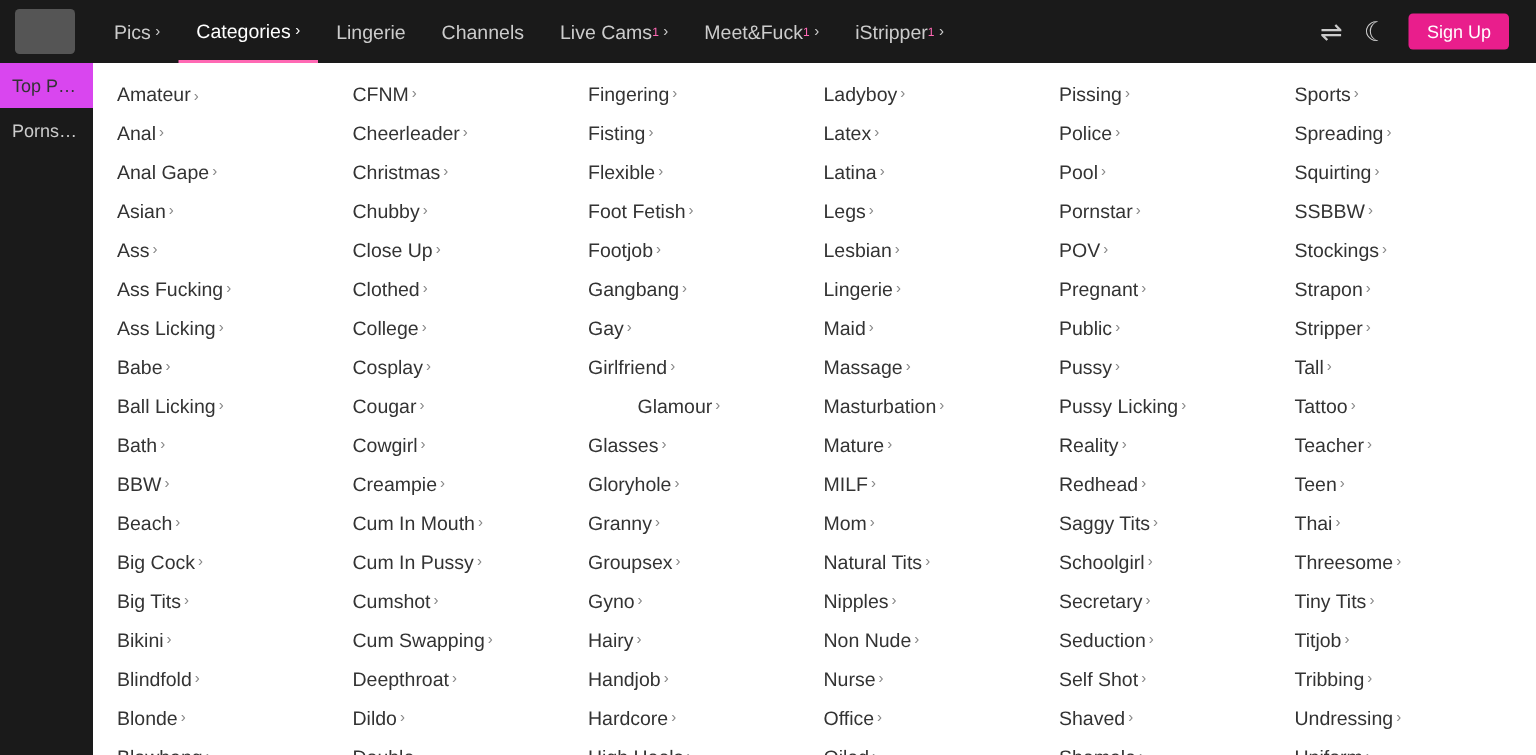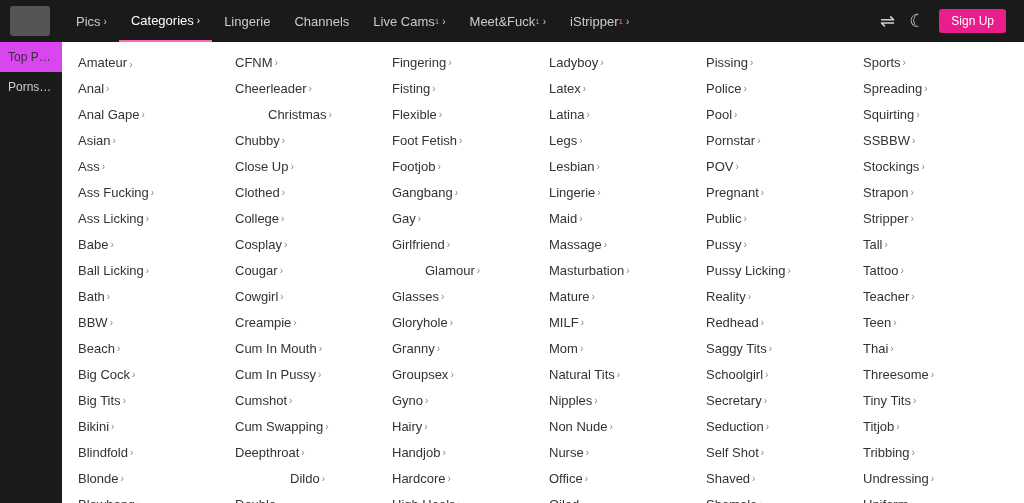--- a/index.html
+++ b/index.html
@@ -207,35 +207,35 @@
       <div class="cat-item" style="grid-area: 11 / 1;">BBW<span class="chev"> ›</span></div>
       <div class="cat-item" style="grid-area: 12 / 1;">Beach<span class="chev"> ›</span></div>
       <div class="cat-item" style="grid-area: 13 / 1;">Big Cock<span class="chev"> ›</span></div>
       <div class="cat-item" style="grid-area: 14 / 1;">Big Tits<span class="chev"> ›</span></div>
       <div class="cat-item" style="grid-area: 15 / 1;">Bikini<span class="chev"> ›</span></div>
       <div class="cat-item" style="grid-area: 16 / 1;">Blindfold<span class="chev"> ›</span></div>
       <div class="cat-item" style="grid-area: 17 / 1;">Blonde<span class="chev"> ›</span></div>
       <div class="cat-item" style="grid-area: 18 / 1;">Blowbang<span class="chev"> ›</span></div>
       <div class="cat-item" style="grid-area: 1 / 2;">CFNM<span class="chev"> ›</span></div>
       <div class="cat-item" style="grid-area: 2 / 2;">Cheerleader<span class="chev"> ›</span></div>
-      <div class="cat-item" style="grid-area: 3 / 2; margin-left: 33px;">Christmas<span class="chev"> ›</span></div>
+      <div class="cat-item" style="grid-area: 3 / 2;">Christmas<span class="chev"> ›</span></div>
       <div class="cat-item" style="grid-area: 4 / 2;">Chubby<span class="chev"> ›</span></div>
       <div class="cat-item" style="grid-area: 5 / 2;">Close Up<span class="chev"> ›</span></div>
       <div class="cat-item" style="grid-area: 6 / 2;">Clothed<span class="chev"> ›</span></div>
       <div class="cat-item" style="grid-area: 7 / 2;">College<span class="chev"> ›</span></div>
       <div class="cat-item" style="grid-area: 8 / 2;">Cosplay<span class="chev"> ›</span></div>
       <div class="cat-item" style="grid-area: 9 / 2;">Cougar<span class="chev"> ›</span></div>
       <div class="cat-item" style="grid-area: 10 / 2;">Cowgirl<span class="chev"> ›</span></div>
       <div class="cat-item" style="grid-area: 11 / 2;">Creampie<span class="chev"> ›</span></div>
       <div class="cat-item" style="grid-area: 12 / 2;">Cum In Mouth<span class="chev"> ›</span></div>
       <div class="cat-item" style="grid-area: 13 / 2;">Cum In Pussy<span class="chev"> ›</span></div>
       <div class="cat-item" style="grid-area: 14 / 2; align-items: center;">Cumshot<span class="chev"> ›</span></div>
       <div class="cat-item" style="grid-area: 15 / 2;">Cum Swapping<span class="chev"> ›</span></div>
       <div class="cat-item" style="grid-area: 16 / 2;">Deepthroat<span class="chev"> ›</span></div>
-      <div class="cat-item" style="grid-area: 17 / 2; justify-content: center;">Dildo<span class="chev"> ›</span></div>
+      <div class="cat-item" style="grid-area: 17 / 2;">Dildo<span class="chev"> ›</span></div>
       <div class="cat-item" style="grid-area: 18 / 2;">Double</div>
       <div class="cat-item" style="grid-area: 1 / 3;">Fingering<span class="chev"> ›</span></div>
       <div class="cat-item" style="grid-area: 2 / 3;">Fisting<span class="chev"> ›</span></div>
       <div class="cat-item" style="grid-area: 3 / 3;">Flexible<span class="chev"> ›</span></div>
       <div class="cat-item" style="grid-area: 4 / 3;">Foot Fetish<span class="chev"> ›</span></div>
       <div class="cat-item" style="grid-area: 5 / 3;">Footjob<span class="chev"> ›</span></div>
       <div class="cat-item" style="grid-area: 6 / 3;">Gangbang<span class="chev"> ›</span></div>
       <div class="cat-item" style="grid-area: 7 / 3;">Gay<span class="chev"> ›</span></div>
       <div class="cat-item" style="grid-area: 8 / 3;">Girlfriend<span class="chev"> ›</span></div>
       <div class="cat-item" style="grid-area: 9 / 3; margin-left: 33px;">Glamour<span class="chev"> ›</span></div>

